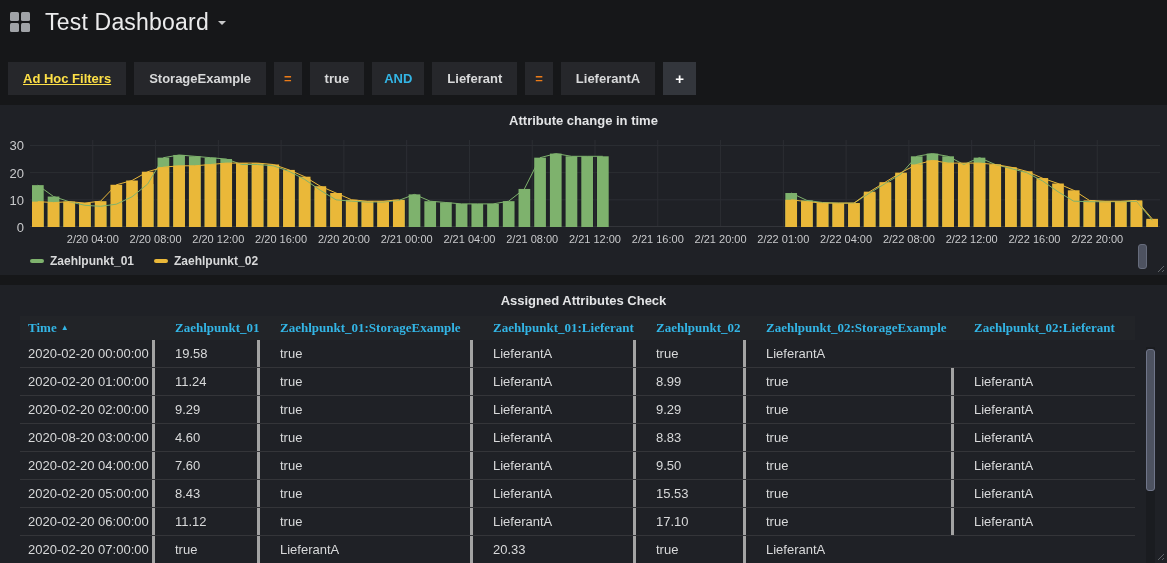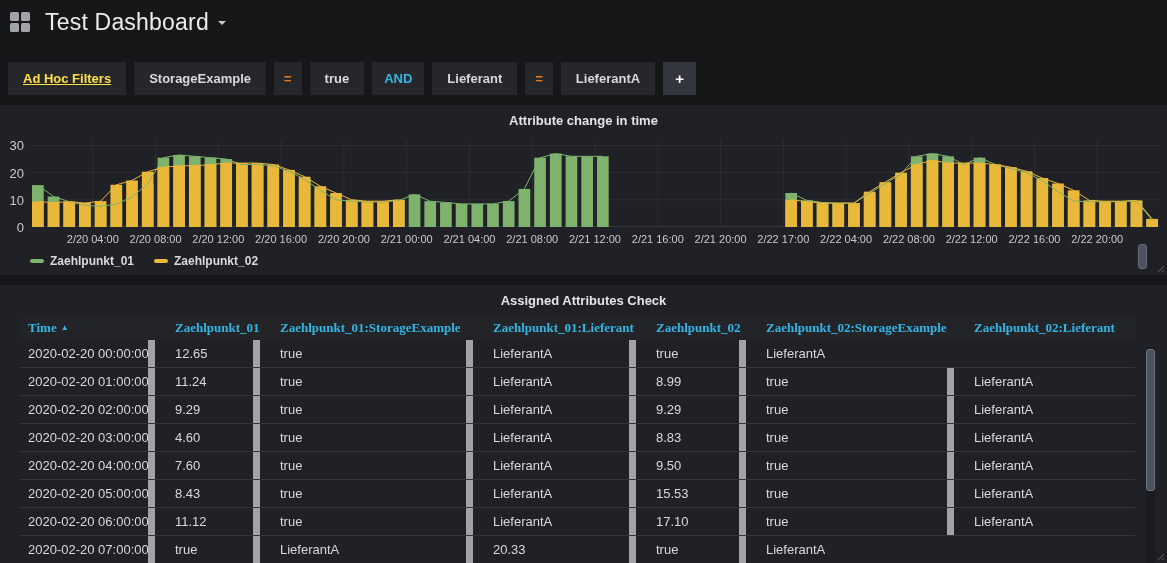--- a/index.html
+++ b/index.html
@@ -39,21 +39,21 @@
     background:repeating-linear-gradient(135deg,transparent 0 2px,#5f6368 2px 3px);
     clip-path:polygon(100% 0,100% 100%,0 100%);}
   
   .table-panel{margin-top:10px;height:278px;width:1167px;overflow:hidden;}
   .t-grid{display:grid;grid-template-columns:135px 105px 213px 163px 110px 208px 181px;margin-left:20px;width:1115px;}
   .t-head{height:24px;margin-top:5px;background:#222428;}
   .t-head .th{font-size:13px;font-weight:bold;color:#33b5e5;line-height:24px;padding-left:20px;cursor:pointer;overflow:hidden;white-space:nowrap;font-family:Liberation Serif, serif;}
   .t-head .th:first-child{padding-left:8px;}
   .sort-caret{font-size:8px;color:#33b5e5;margin-left:4px;vertical-align:2px;}
   .t-row{height:27px;border-bottom:1px solid #343539;}
-  .t-row .td{font-size:13px;color:#d8d9da;line-height:27px;padding-left:20px;border-right:7px solid #a3a3a3;overflow:hidden;white-space:nowrap;}
+  .t-row .td{font-size:13px;color:#d8d9da;line-height:27px;padding-left:20px;border-right:3px solid #a3a3a3;overflow:hidden;white-space:nowrap;}
   .t-row .td:first-child{padding-left:8px;}
   .t-row .td:last-child{border-right:none;}
   .table-scrollbar{position:absolute;top:62px;right:12px;width:9px;bottom:0;background:#1a1c20;cursor:pointer;}
   .table-scrollbar .thumb{position:absolute;top:2px;left:0;width:7px;height:140px;background:#4d5260;border:1px solid #70768a;border-radius:3px;}
 </style>
 </head>
 <body>
 
 <div class="navbar">
   <div class="apps-icon">
@@ -227,21 +227,21 @@
       <div class="x-label" style="left: 113.556px;">2/20 08:00</div>
       <div class="x-label" style="left: 176.333px;">2/20 12:00</div>
       <div class="x-label" style="left: 239.111px;">2/20 16:00</div>
       <div class="x-label" style="left: 301.889px;">2/20 20:00</div>
       <div class="x-label" style="left: 364.667px;">2/21 00:00</div>
       <div class="x-label" style="left: 427.444px;">2/21 04:00</div>
       <div class="x-label" style="left: 490.222px;">2/21 08:00</div>
       <div class="x-label" style="left: 553px;">2/21 12:00</div>
       <div class="x-label" style="left: 615.778px;">2/21 16:00</div>
       <div class="x-label" style="left: 678.556px;">2/21 20:00</div>
-      <div class="x-label" style="left: 741.333px;">2/22 17:00</div>
+      <div class="x-label" style="left: 741.333px;">2/22 01:00</div>
       <div class="x-label" style="left: 804.111px;">2/22 04:00</div>
       <div class="x-label" style="left: 866.889px;">2/22 08:00</div>
       <div class="x-label" style="left: 929.667px;">2/22 12:00</div>
       <div class="x-label" style="left: 992.444px;">2/22 16:00</div>
       <div class="x-label" style="left: 1055.22px;">2/22 20:00</div>
     </div>
   <div id="legend">
       <div class="legend-item">
         <span class="legend-dash" style="background: rgb(126, 178, 109);"></span>
         <span>Zaehlpunkt_01</span>
@@ -262,21 +262,21 @@
       <div class="th">Zaehlpunkt_01</div>
       <div class="th">Zaehlpunkt_01:StorageExample</div>
       <div class="th">Zaehlpunkt_01:Lieferant</div>
       <div class="th">Zaehlpunkt_02</div>
       <div class="th">Zaehlpunkt_02:StorageExample</div>
       <div class="th">Zaehlpunkt_02:Lieferant</div>
     </div>
   <div id="t-body">
       <div class="t-grid t-row">
         <div class="td">2020-02-20 00:00:00</div>
-        <div class="td">12.65</div>
+        <div class="td">19.58</div>
         <div class="td">true</div>
         <div class="td">LieferantA</div>
         <div class="td">true</div>
         <div class="td">LieferantA</div>
       </div>
       <div class="t-grid t-row">
         <div class="td">2020-02-20 01:00:00</div>
         <div class="td">11.24</div>
         <div class="td">true</div>
         <div class="td">LieferantA</div>
@@ -287,21 +287,21 @@
       <div class="t-grid t-row">
         <div class="td">2020-02-20 02:00:00</div>
         <div class="td">9.29</div>
         <div class="td">true</div>
         <div class="td">LieferantA</div>
         <div class="td">9.29</div>
         <div class="td">true</div>
         <div class="td">LieferantA</div>
       </div>
       <div class="t-grid t-row">
-        <div class="td">2020-02-20 03:00:00</div>
+        <div class="td">2020-08-20 03:00:00</div>
         <div class="td">4.60</div>
         <div class="td">true</div>
         <div class="td">LieferantA</div>
         <div class="td">8.83</div>
         <div class="td">true</div>
         <div class="td">LieferantA</div>
       </div>
       <div class="t-grid t-row">
         <div class="td">2020-02-20 04:00:00</div>
         <div class="td">7.60</div>

